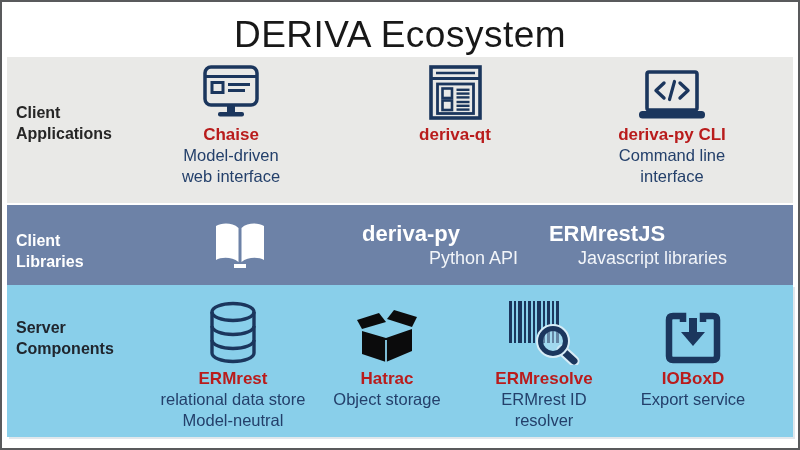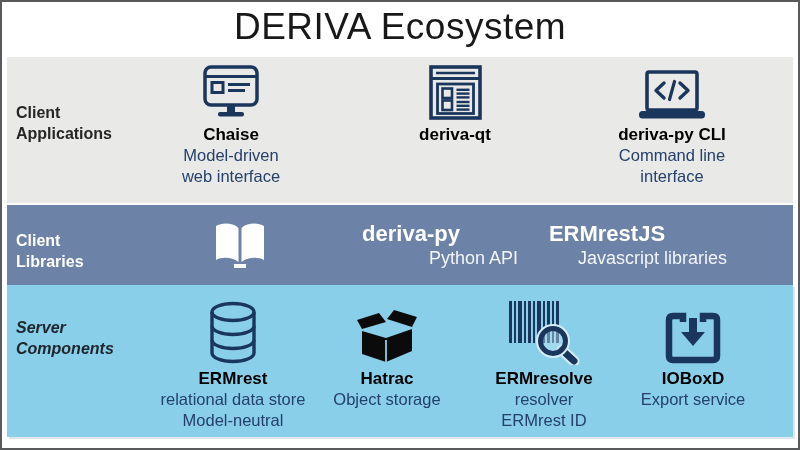--- a/index.html
+++ b/index.html
@@ -2,42 +2,42 @@
 <html><head>
 <meta charset="utf-8">
 <style>
   html,body { margin:0; padding:0; background:#fff; }
   .frame {
     position:relative; width:800px; height:450px; box-sizing:border-box;
     background:#ffffff; border:2px solid #595a5c; overflow:hidden;
     font-family:"Liberation Sans", sans-serif;
   }
   .title {
-    position:absolute; top:0; left:0; width:100%; height:50px;
+    position:absolute; top:8px; left:0; width:100%; height:50px;
     line-height:50px; text-align:center; font-size:37px; letter-spacing:0.5px;
     color:#181818; white-space:nowrap;
   }
   .band { position:absolute; left:5px; width:786px; }
   .band1 { top:55px;  height:146px; background:#e9e9e7; }
   .band2 { top:203px; height:80px;  background:#6d82a7; }
   .band3 { top:283px; height:152px; background:#89cfea; box-shadow:2px 2px 0 rgba(0,60,100,0.12); }
 
   .band-label {
     position:absolute; left:9px; font-size:16px; font-weight:bold;
     line-height:21px; color:#262626;
   }
   .band1 .band-label { top:45px; }
   .band2 .band-label { top:25px; color:#ffffff; }
-  .band3 .band-label { top:32px; color:#20262e;font-style:italic; }
+  .band3 .band-label { top:32px; color:#20262e; }
 
   .item { position:absolute; text-align:center; }
   .icon-slot { display:flex; align-items:flex-end; justify-content:center; }
   .band1 .icon-slot { height:59px; margin-top:4px; }
   .band3 .icon-slot { height:72px; margin-top:8px; }
-  .item-name { font-size:17px; font-weight:bold; color:#000000; line-height:20px; margin-top:5px; white-space:nowrap; }
+  .item-name { font-size:17px; font-weight:bold; color:#b91c1c; line-height:20px; margin-top:5px; white-space:nowrap; }
   .item-desc { font-size:16.5px; color:#24406b; line-height:21px; white-space:nowrap; }
   .band3 .item-name { margin-top:4px; }
 
   
   .it-chaise  { left:117px; width:214px; top:0; }
   .it-qt      { left:341px; width:214px; top:0; }
   .it-cli     { left:558px; width:214px; top:0; }
 
   
   .it-book    { left:179px; width:108px; top:0; height:80px; display:flex; align-items:center; justify-content:center; }
@@ -204,22 +204,22 @@
             <rect x="49" y="0" width="3" height="42"></rect>
           </g>
           <line x1="55" y1="49" x2="67" y2="60" stroke="#d7ecf6" stroke-width="11" stroke-linecap="round"></line>
           <line x1="55" y1="49" x2="67" y2="60" stroke="#1b365d" stroke-width="7" stroke-linecap="round"></line>
           <circle cx="46" cy="40" r="15" fill="rgba(190,228,246,0.45)" stroke="#d7ecf6" stroke-width="4"></circle>
           <circle cx="46" cy="40" r="12.5" fill="none" stroke="#1b365d" stroke-width="5"></circle>
         </svg>
       </div>
       <div class="item-name">ERMresolve</div>
       <div class="item-desc">
+        <div>ERMrest ID</div>
         <div>resolver</div>
-        <div>ERMrest ID</div>
       </div>
     </div>
 
     <div class="item it-ioboxd">
       <div class="icon-slot">
         <svg width="58" height="54" viewBox="0 0 58 54">
           <path d="M19,11 V5 H9 Q5,5 5,9 V45 Q5,49 9,49 H49 Q53,49 53,45 V9 Q53,5 49,5 H39 V11" fill="none" stroke="#1b365d" stroke-width="6.5"></path>
           <rect x="25" y="7" width="8" height="15" fill="#1b365d"></rect>
           <polygon points="17,21 41,21 29,35" fill="#1b365d"></polygon>
         </svg>

